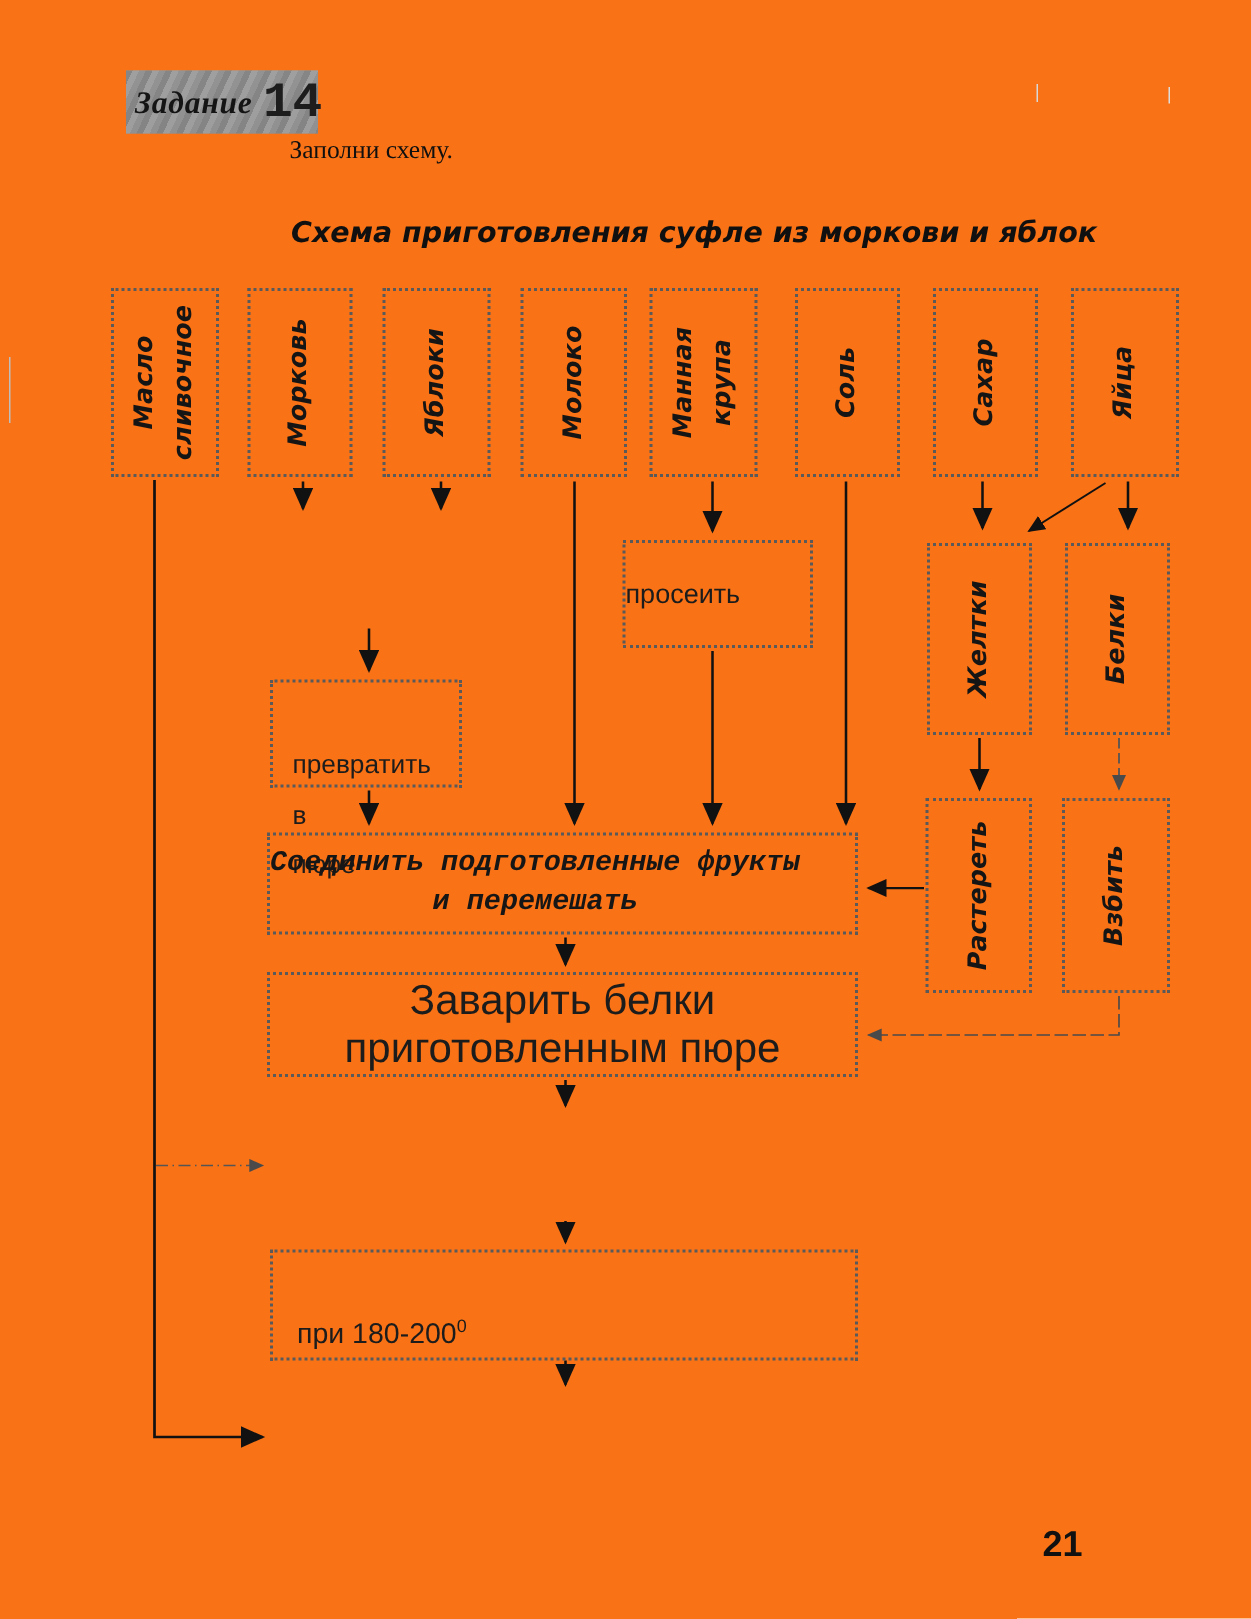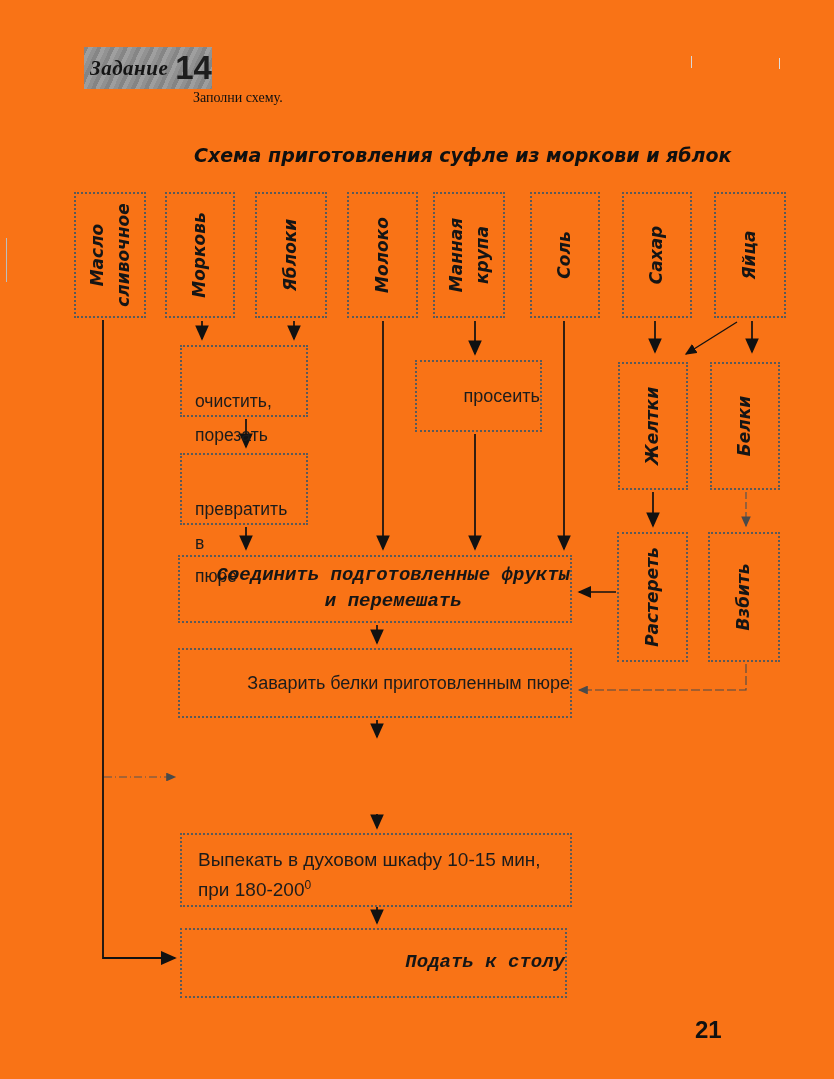--- a/index.html
+++ b/index.html
@@ -1,51 +1,51 @@
 <!DOCTYPE html>
 <html><head>
 <meta charset="utf-8">
 <style>
   html,body{margin:0;padding:0;background:#ffffff;}
   .page{position:relative;width:834px;height:1079px;background:#f97316;overflow:hidden;
         font-family:"Liberation Sans","DejaVu Sans",sans-serif;color:#1a1a1a;}
 
   
   .box{position:absolute;border:2px dotted #5a5a5a;box-sizing:border-box;background:transparent;}
-  .center{display:flex;align-items:center;justify-content:flex-end;text-align:center;}
+  .center{display:flex;align-items:center;justify-content:flex-start;text-align:center;}
 
   
   .vlabel{position:absolute;top:50%;left:50%;
           transform:translate(-50%,-50%) rotate(-90deg);
           white-space:pre-line;text-align:center;line-height:1.5;
           font-family:"DejaVu Sans",sans-serif;font-style:italic;font-weight:bold;
           font-size:17px;color:#151515;}
 
   .script{font-family:Liberation Mono, monospace;font-style:italic;font-weight:bold;color:#161616;}
   .plain{font-family:"Liberation Sans","DejaVu Sans",sans-serif;color:#1c1c1c;}
   .pre{white-space:pre-line;}
 
   .leftpad{padding:5px 6px 0 13px;font-size:17.5px;line-height:1.9;}
   .sz19{font-size:19px;line-height:1.35;}
-  .sz20{font-size:18px;}
+  .sz20{font-size:28px;}
   .bake{padding:10px 6px 0 16px;font-size:19px;line-height:1.6;}
   .bake sup{font-size:12px;vertical-align:super;line-height:0;}
 
   
   .badge{position:absolute;left:84px;top:47px;width:128px;height:42px;
          display:flex;align-items:center;
          background:
            repeating-linear-gradient(115deg,rgba(130,130,130,.85) 0 4px,rgba(160,160,160,.85) 4px 8px,rgba(145,145,145,.85) 8px 12px),
            linear-gradient(#9c9c9c,#8f8f8f);}
   .badge-word{font-family:"Liberation Serif","DejaVu Serif",serif;font-style:italic;font-weight:bold;
               font-size:21px;color:#141414;margin-left:6px;letter-spacing:.5px;}
-  .badge-num{font-family:Liberation Sans, sans-serif;font-weight:bold;
+  .badge-num{font-family:Liberation Mono, monospace;font-weight:bold;
              font-size:33px;color:#1d1d1d;margin-left:7px;}
   .instruction{position:absolute;left:193px;top:90px;font-family:"Liberation Serif","DejaVu Serif",serif;
-               font-size:14px;color:#101010;}
+               font-size:17px;color:#101010;}
   .title{position:absolute;left:194px;top:128px;font-family:"DejaVu Sans",sans-serif;
          font-style:italic;font-weight:bold;font-size:19px;color:#101010;margin-top:16px;}
 
   .pagenum{position:absolute;left:695px;top:1016px;font-size:24px;font-weight:bold;color:#111;text-align:right;}
 
   .arrows{position:absolute;left:0;top:0;pointer-events:none;}
 
   .artifact{position:absolute;background:#bdbdbd;}
 </style>
 </head>
@@ -116,24 +116,20 @@
   <div class="box" style="left:530px;top:192px;width:70px;height:126px;">
     <span class="vlabel">Соль</span>
   </div>
   <div class="box" style="left:622px;top:192px;width:70px;height:126px;">
     <span class="vlabel">Сахар</span>
   </div>
   <div class="box" style="left:714px;top:192px;width:72px;height:126px;">
     <span class="vlabel">Яйца</span>
   </div>
 
-  <div class="box plain leftpad pre" style="left:180px;top:345px;width:128px;height:72px;">
-    <span>очистить,
-порезать</span>
-  </div>
   <div class="box center plain" style="left:415px;top:360px;width:127px;height:72px;font-size:18px;">
     <span>просеить</span>
   </div>
   <div class="box" style="left:618px;top:362px;width:70px;height:128px;">
     <span class="vlabel">Желтки</span>
   </div>
   <div class="box" style="left:710px;top:362px;width:70px;height:128px;">
     <span class="vlabel">Белки</span>
   </div>
   <div class="box plain leftpad pre" style="left:180px;top:453px;width:128px;height:72px;">
@@ -149,22 +145,19 @@
 
   <div class="box center script sz19 pre" style="left:178px;top:555px;width:394px;height:68px;">
     <span>Соединить подготовленные фрукты
 и перемешать</span>
   </div>
   <div class="box center plain sz20" style="left:178px;top:648px;width:394px;height:70px;">
     <span>Заварить белки приготовленным пюре</span>
   </div>
   <div class="box plain bake" style="left:180px;top:833px;width:392px;height:74px;">
     <div>
-      <span>Выпекать в духовом шкафу 10-15 мин,</span><br>
+      <br>
       <span>при 180-200</span><sup>0</sup>
     </div>
-  </div>
-  <div class="box center script sz19" style="left:180px;top:928px;width:387px;height:70px;">
-    <span>Подать к столу</span>
   </div>
 
   <div class="pagenum">21</div>
 </div>
 
 </body></html>

